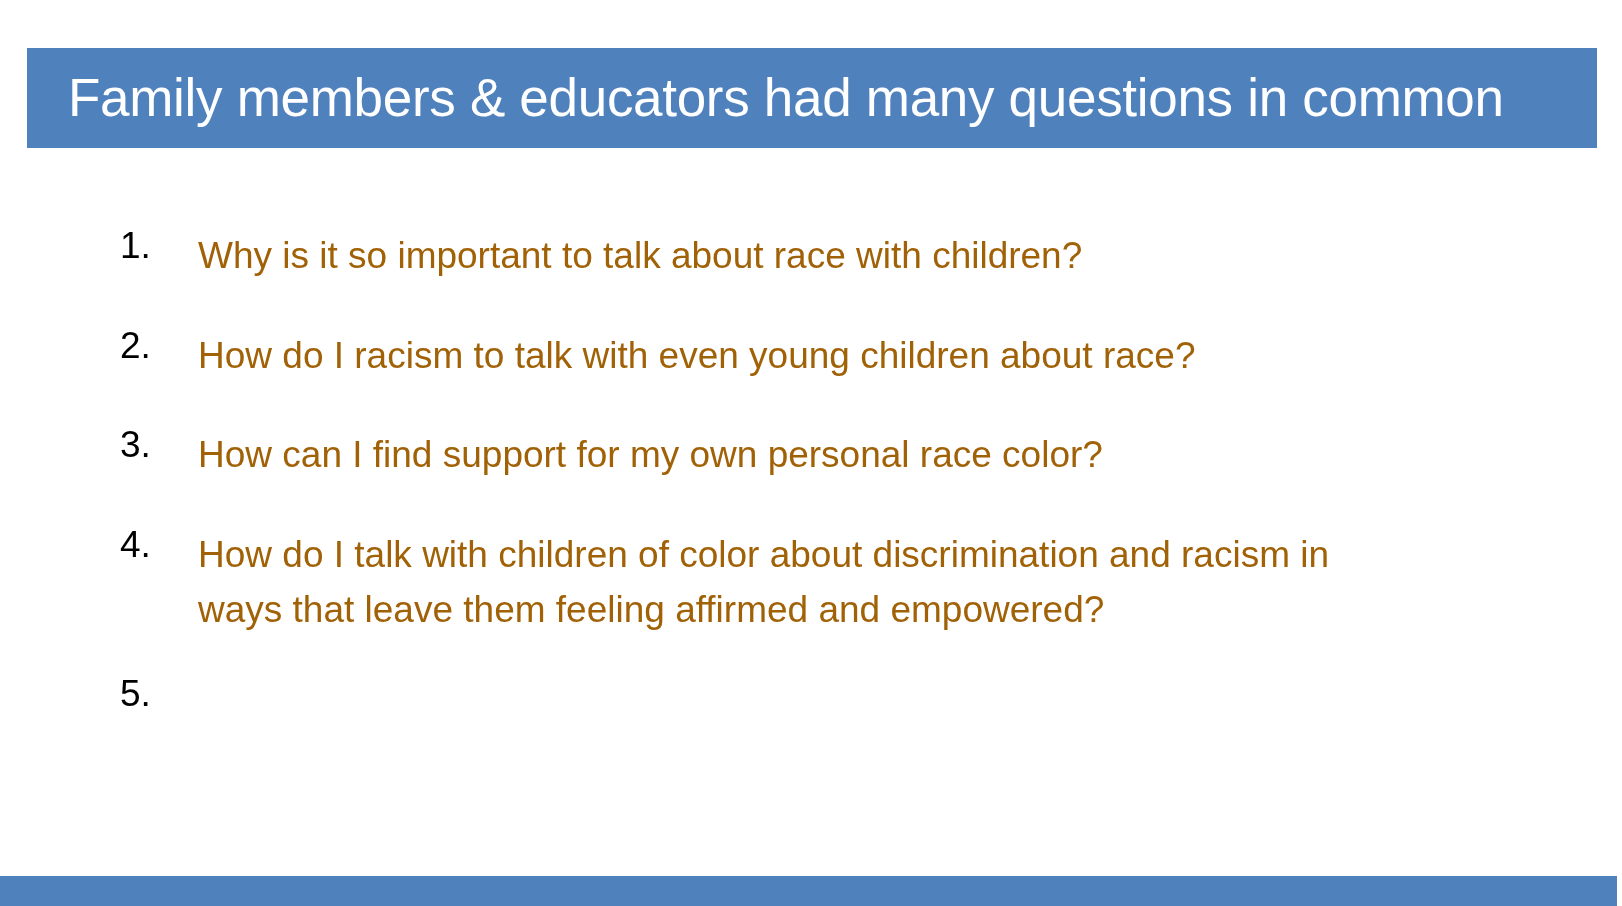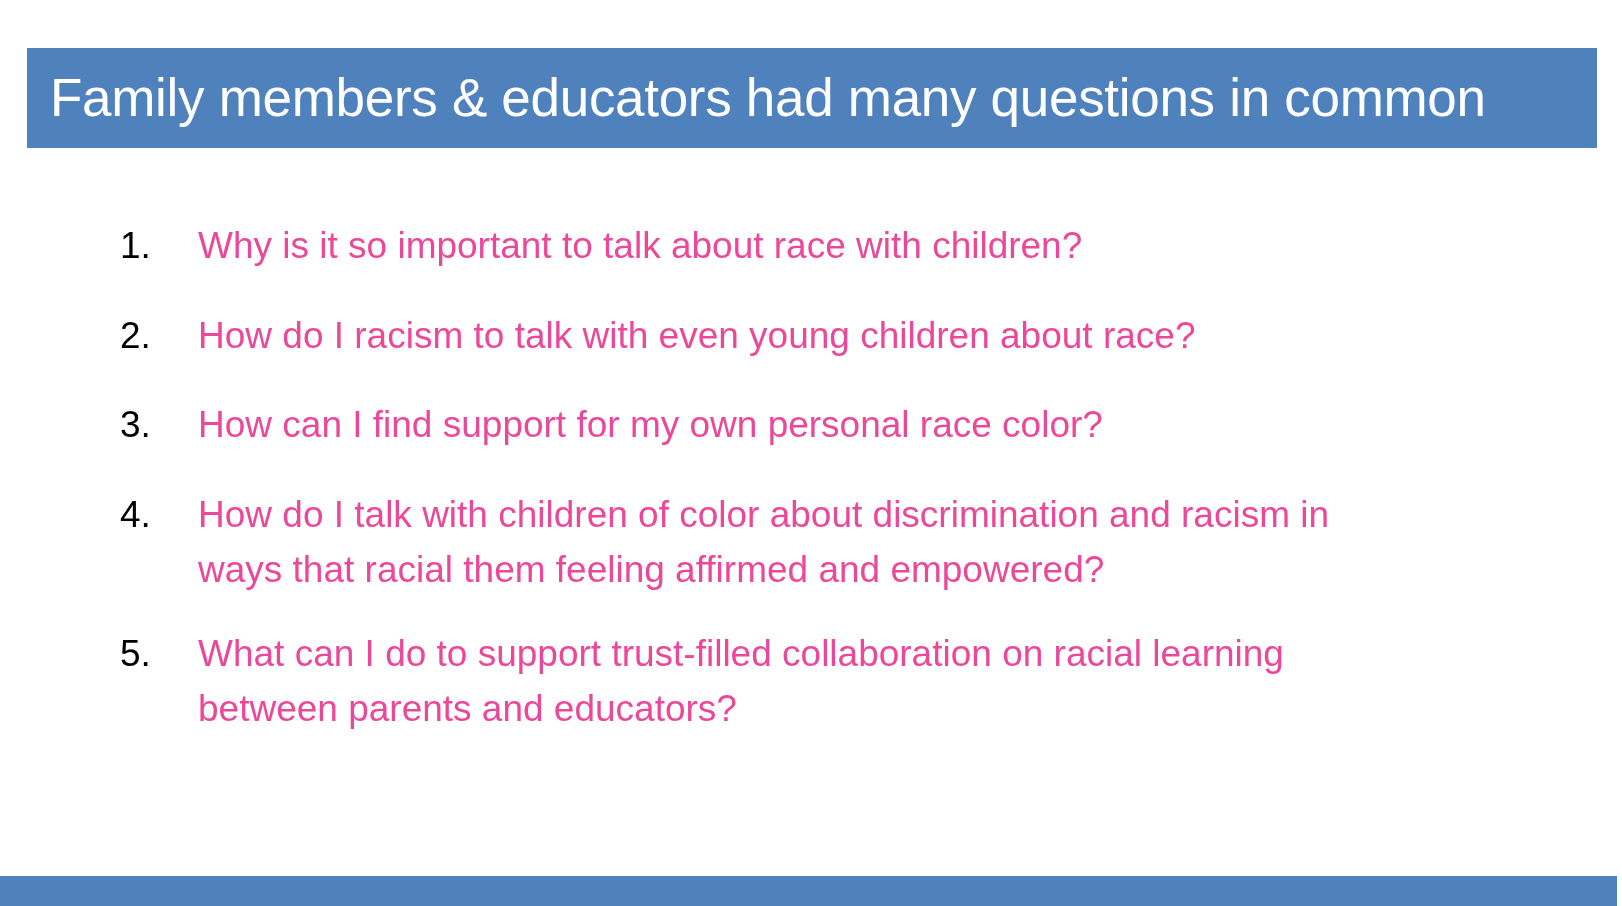--- a/index.html
+++ b/index.html
@@ -34,21 +34,21 @@
     align-items: center;
   }
 
   #title-text {
     color: #ffffff;
     font-family: "Liberation Sans", sans-serif;
     font-size: 53px;
     font-weight: 400;
     line-height: 1.05;
     letter-spacing: -0.3px;
-    padding-left: 23px;
+    padding-left: 41px;
     white-space: nowrap;
   }
 
   
   #content {
     position: absolute;
     left: 0;
     top: 150px;
     width: 1622px;
     height: 720px;
@@ -77,26 +77,27 @@
     color: #000000;
     font-family: "Liberation Sans", sans-serif;
     font-size: 37px;
     font-weight: 400;
     line-height: 1.50;
     text-align: left;
   }
 
   .q-text {
     flex: 1 1 auto;
-    color: #ec4899;
+    color: #a16207;
     font-family: "Liberation Sans", sans-serif;
     font-size: 37px;
     font-weight: 400;
     line-height: 1.50;
     max-width: 1180px;
+    margin-top: 10px;
   }
 
   
   #footer-bar {
     position: absolute;
     left: 0;
     top: 876px;
     width: 1617px;
     height: 30px;
     background: #4F81BD;
@@ -124,26 +125,25 @@
         <span class="q-text">How do I racism to talk with even young children about race?</span>
       </li>
 
       <li class="q-item">
         <span class="q-num">3.</span>
         <span class="q-text">How can I find support for my own personal race color?</span>
       </li>
 
       <li class="q-item multiline">
         <span class="q-num">4.</span>
-        <span class="q-text">How do I talk with children of color about discrimination and racism in ways that racial them feeling affirmed and empowered?</span>
+        <span class="q-text">How do I talk with children of color about discrimination and racism in ways that leave them feeling affirmed and empowered?</span>
       </li>
 
       <li class="q-item multiline">
         <span class="q-num">5.</span>
-        <span class="q-text">What can I do to support trust-filled collaboration on racial learning between parents and educators?</span>
       </li>
 
     </ol>
   </div>
 
   <div id="footer-bar"></div>
 
 </div>
 
 </body></html>

